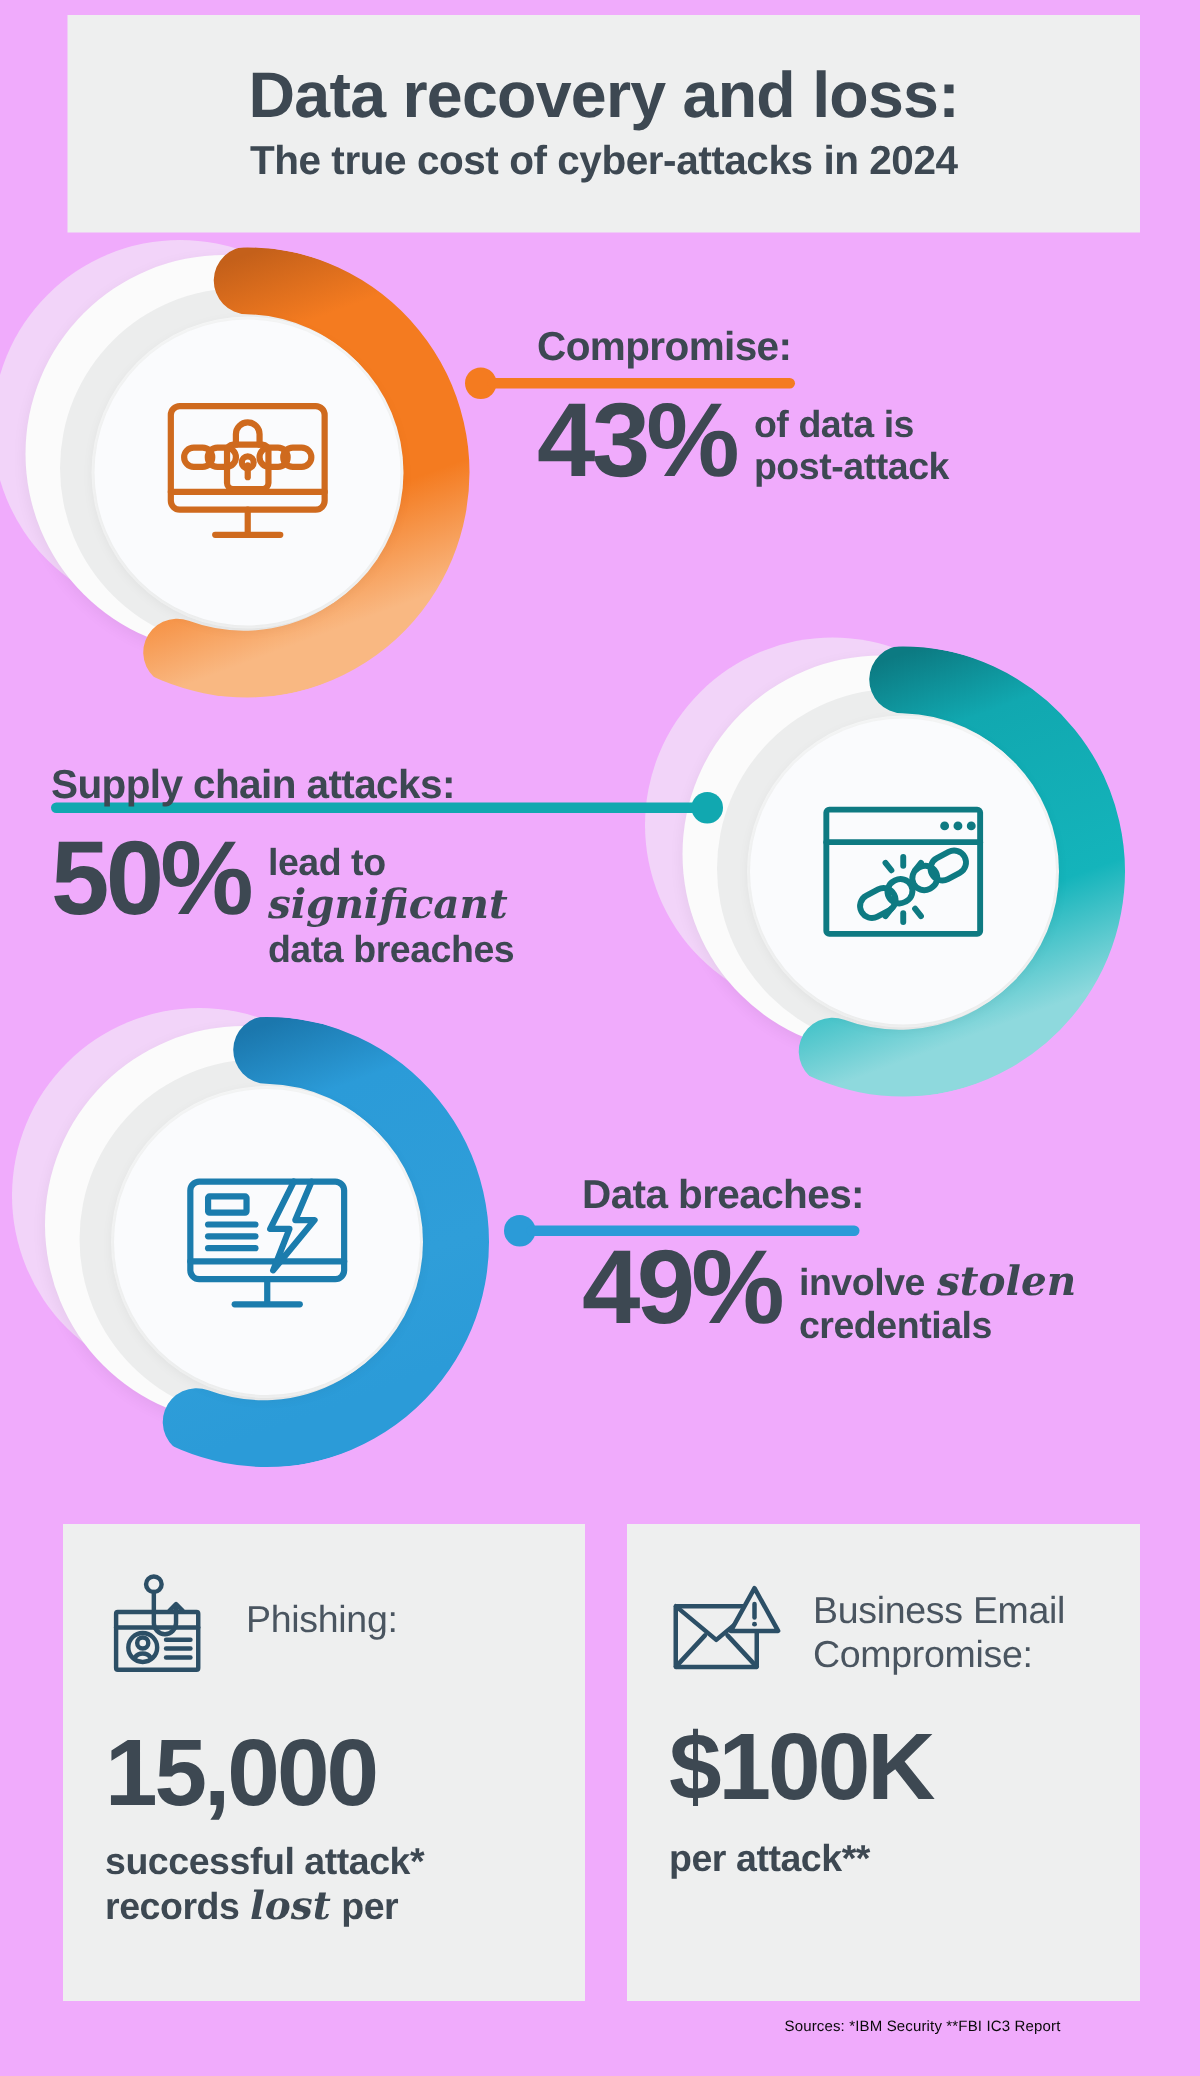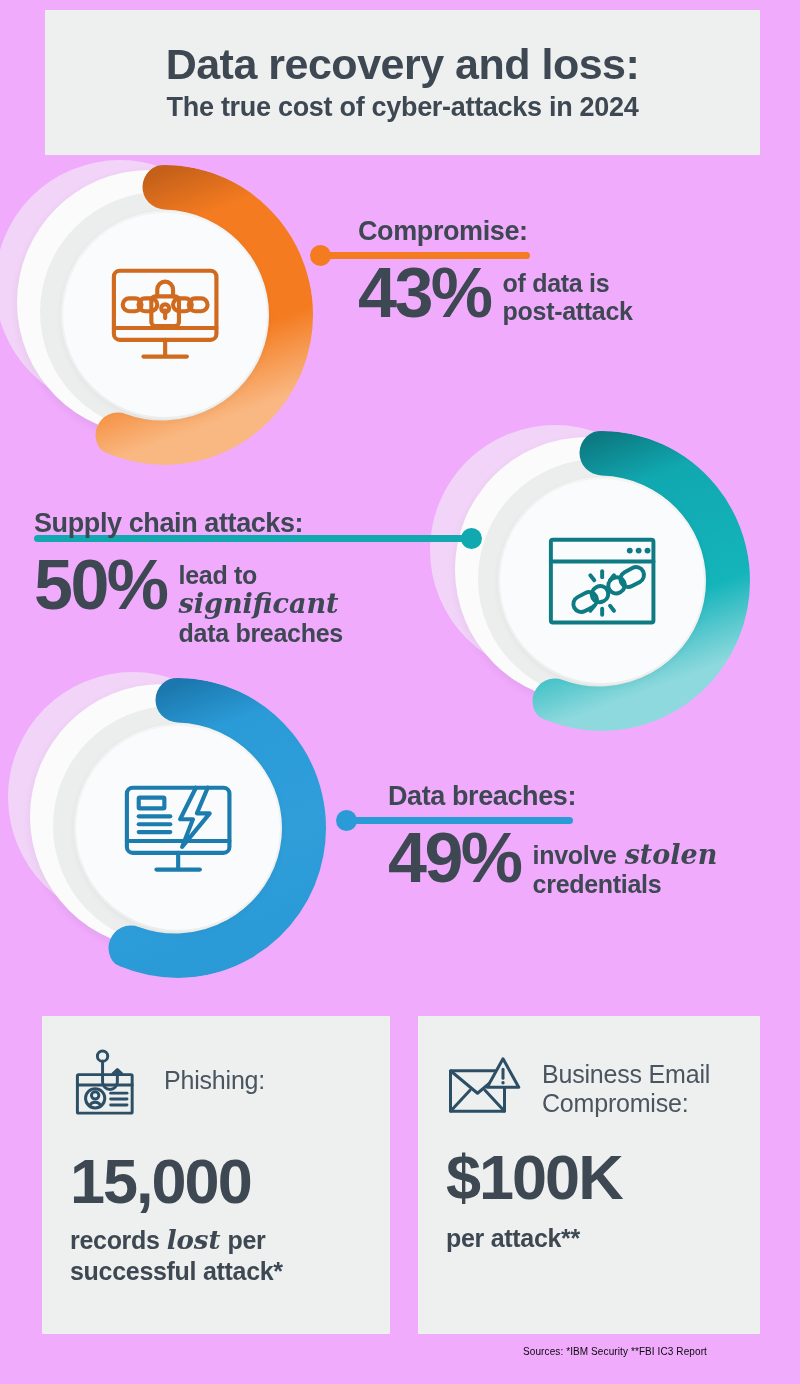--- a/index.html
+++ b/index.html
@@ -238,26 +238,26 @@
           <circle cx="44" cy="11" r="7"></circle>
           <path d="M44 18 v28 a10 10 0 0 0 20 0 v-14"></path>
           <path d="M58 35 l6 -6 l6 6"></path>
         </svg>
       </div>
       <div class="card-title" style="margin-left:20px;padding-top:18px;">Phishing:</div>
     </div>
     <div style="padding:24px 16px 0 28px;">
       <div class="card-num">15,000</div>
       <div class="card-sub" style="margin-top:12px;">
+        <div>successful attack*</div>
         <div style="display:flex;align-items:baseline;">
           <span>records</span>
           <span class="script" style="font-size:26px;margin:0 7px;">lost</span>
           <span>per</span>
         </div>
-        <div>successful attack*</div>
       </div>
     </div>
   </div>
 
   <div class="card" style="left:418px;top:1016px;width:342px;height:318px;">
     <div class="card-head" style="padding:38px 0 0 28px;">
       <div class="card-ico">
         <svg width="78" height="62" viewBox="0 0 104 82" fill="none" stroke="#2c4f66" stroke-width="4" stroke-linecap="round" stroke-linejoin="round">
           <rect x="6" y="22" width="72" height="54" rx="1.5"></rect>
           <path d="M6 22 L42 52 L78 22"></path>

